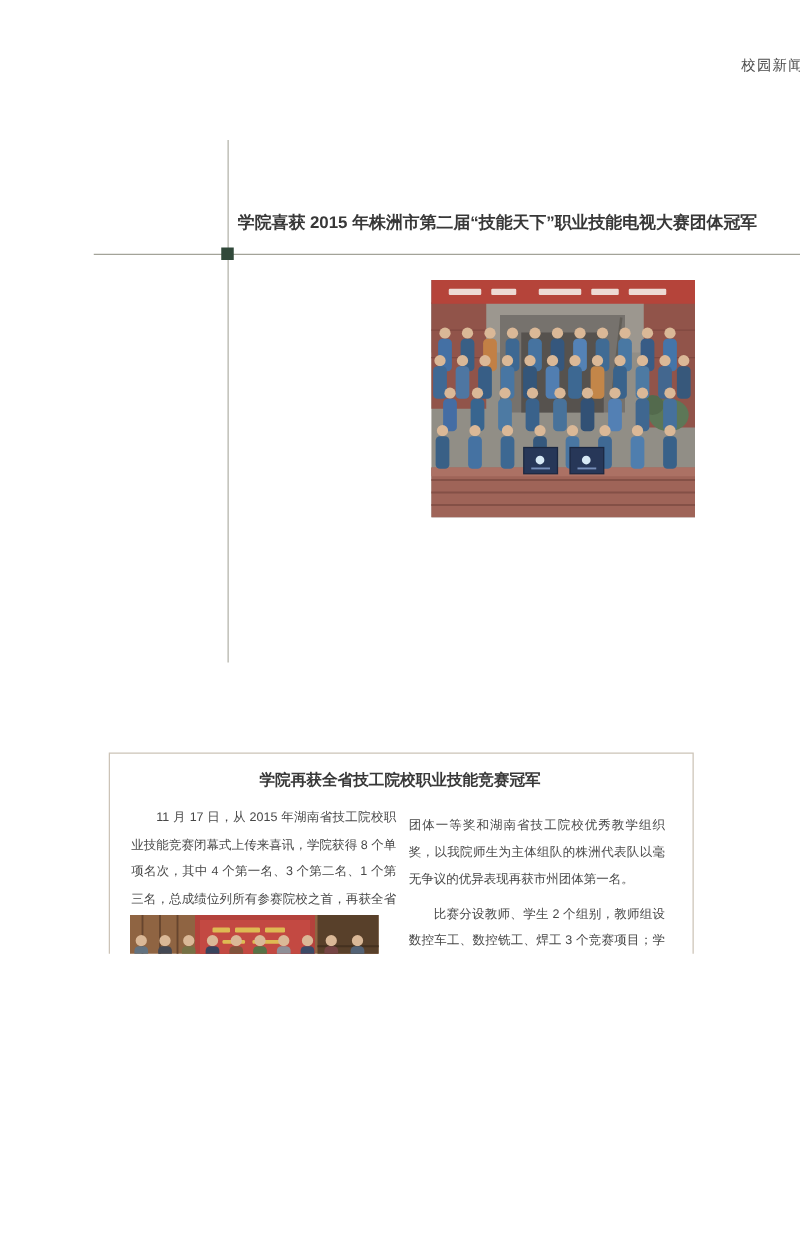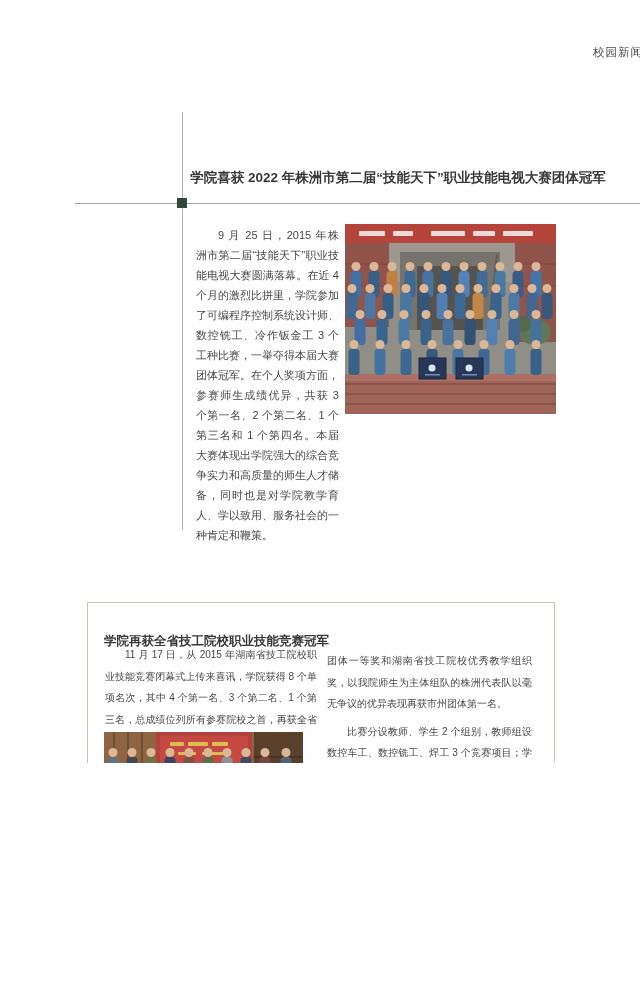--- a/index.html
+++ b/index.html
@@ -10,45 +10,44 @@
   .hrule{position:absolute;left:75px;top:203px;width:565px;height:1px;background:#a3a399;}
   .rule-square{position:absolute;left:177px;top:198px;width:10px;height:10px;background:#31493a;}
   .a1-title{position:absolute;left:188px;top:168px;width:420px;margin:0;text-align:center;
             font-size:13.5px;font-weight:bold;color:#383838;line-height:20px;}
   .a1-body{position:absolute;left:196px;top:225px;width:143px;font-size:11px;line-height:20px;
            color:#474747;text-align:justify;text-indent:2em;}
   .a1-photo{position:absolute;left:345px;top:224px;width:211px;height:190px;margin:0;}
   .a1-caption{position:absolute;left:338px;top:424px;width:219px;font-size:10px;line-height:19.3px;
               color:#474747;text-align:justify;text-indent:2em;}
   .a2-box{position:absolute;left:87px;top:602px;width:466px;height:280px;border:1px solid #ccc3b7;background:#fff;}
-  .a2-title{position:absolute;left:87px;top:616px;width:466px;margin:17px;
+  .a2-title{position:absolute;left:87px;top:616px;width:466px;margin:0;text-align:center;
             font-size:12.5px;font-weight:bold;color:#383838;}
   .a2-left{position:absolute;left:105px;top:644px;width:212px;font-size:10px;line-height:21.5px;
            color:#474747;text-align:justify;text-indent:2em;}
   .a2-photo{position:absolute;left:104px;top:732px;width:199px;height:133px;margin:0;}
   .a2-right{position:absolute;left:321px;top:644px;width:217px;font-size:10px;line-height:21.5px;
             color:#474747;text-align:justify;}
   .a2-right p{margin:6px;}
   .a2-right p.indent{text-indent:2em;}
   .page-number{position:absolute;left:522px;top:934px;font-size:10.5px;color:#3f3f3f;letter-spacing:1px;font-weight:bold;}
   figure svg{display:block;width:100%;height:100%;}
 </style>
 </head>
 <body>
 
 <div class="page">
 
   <div class="running-head">校园新闻</div>
 
   <div class="vline"></div>
-  <h1 class="a1-title">学院喜获 2022 年株洲市第二届“技能天下”职业技能电视大赛团体冠军</h1>
+  <h1 class="a1-title">学院喜获 2015 年株洲市第二届“技能天下”职业技能电视大赛团体冠军</h1>
   <div class="hrule"></div>
   <div class="rule-square"></div>
 
-  <div class="a1-body">9 月 25 日，2015 年株洲市第二届“技能天下”职业技能电视大赛圆满落幕。在近 4 个月的激烈比拼里，学院参加了可编程序控制系统设计师、数控铣工、冷作钣金工 3 个工种比赛，一举夺得本届大赛团体冠军。在个人奖项方面，参赛师生成绩优异，共获 3 个第一名、2 个第二名、1 个第三名和 1 个第四名。本届大赛体现出学院强大的综合竞争实力和高质量的师生人才储备，同时也是对学院教学育人、学以致用、服务社会的一种肯定和鞭策。</div>
 
   <figure class="a1-photo">
     <svg viewBox="0 0 211 190" preserveAspectRatio="none">
       <defs>
         <g id="pf">
           <circle cx="6" cy="4.5" r="4.5" fill="#d9b592"></circle>
           <rect x="0.5" y="9" width="11" height="26" rx="3.5" fill="currentColor"></rect>
         </g>
       </defs>
 

